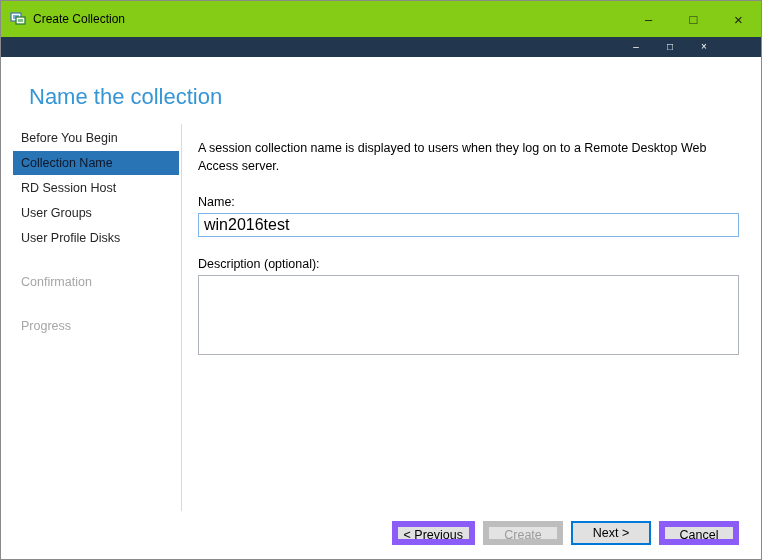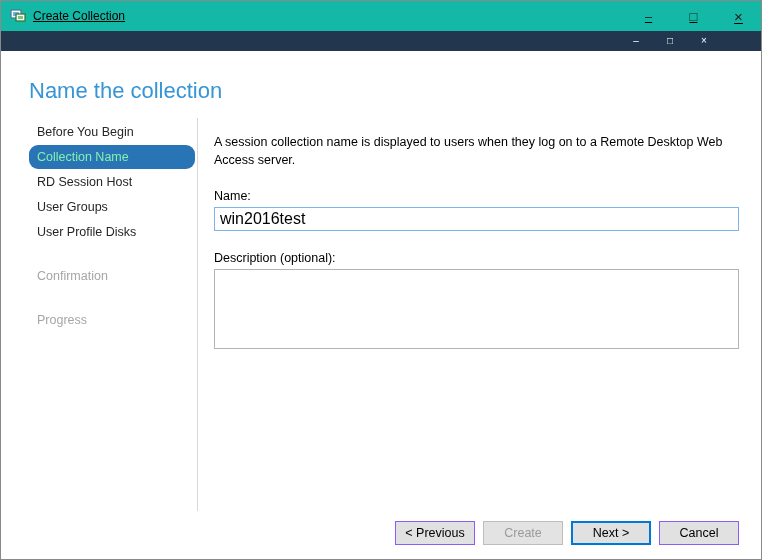--- a/index.html
+++ b/index.html
@@ -5,41 +5,41 @@
   html,body { margin:0; padding:0; background:#f0f0f0; }
   .window {
     width:762px; height:560px; box-sizing:border-box;
     background:#ffffff; border:1px solid #8a8a8a;
     display:flex; flex-direction:column;
     font-family:"Liberation Sans", sans-serif;
     position:relative; overflow:hidden;
   }
 
   
-  .titlebar { height:30px; flex:0 0 auto; display:flex; align-items:center; background:#14b8a6;text-decoration:underline; }
+  .titlebar { height:36px; flex:0 0 auto; display:flex; align-items:center; background:#84cc16; }
   .titlebar .app-icon { width:16px; height:16px; margin-left:9px; flex:0 0 auto; }
   .titlebar .title { margin-left:7px; font-size:12px; color:#000000; }
   .titlebar .controls { margin-left:auto; display:flex; height:100%; }
   .tb-btn { width:45px; height:100%; display:flex; align-items:center; justify-content:center;
             font-size:13px; color:#1b1b1b; cursor:default; }
   .tb-btn.close { font-size:15px; }
 
   
   .banner { height:20px; flex:0 0 auto; background:#22374e; display:flex; align-items:center;
             justify-content:flex-end; padding-right:40px; }
   .bn-btn { width:34px; text-align:center; color:#ffffff; font-size:10px; line-height:20px; cursor:default; }
 
   
   .heading { color:#3595d5; font-size:22px; font-weight:400; padding:15px 0 12px 28px; flex:0 0 auto;margin-top:12px; }
 
   
-  .body-row { flex:1 1 auto; display:flex; padding:0 22px 0 28px; min-height:0; }
+  .body-row { flex:1 1 auto; display:flex; padding:0 22px 0 12px; min-height:0; }
   .sidebar { width:166px; flex:0 0 auto; padding-top:4px; }
   .sidebar-item { font-size:12.5px; padding:5px 8px; margin-bottom:1px; color:#262626; white-space:nowrap; }
-  .sidebar-item.selected { background:#2874b5; color:#86efac;border-radius:9px; }
+  .sidebar-item.selected { background:#2874b5; color:#0f172a; }
   .sidebar-item.disabled { color:#a6a6a6;margin-top:20px; }
   .vsep { width:1px; background:#d9d9d9; margin:2px 0 10px 2px; flex:0 0 auto; }
 
   .content { flex:1 1 auto; padding:6px 0 0 16px; }
   .intro { font-size:12.5px; color:#000000; line-height:1.4; max-width:540px;margin-top:12px; }
   .field-label { font-size:12.5px; color:#000000; margin-top:20px; margin-bottom:4px; }
   .name-input {
     display:block; width:100%; box-sizing:border-box; height:24px;
     border:1px solid #7eb4ea; font-size:16px; padding:2px 5px;
     font-family:"Liberation Sans", sans-serif; outline:none; color:#000;
@@ -47,21 +47,21 @@
   .desc-input {
     display:block; width:100%; box-sizing:border-box; height:80px;
     border:1px solid #afb4ba; font-size:12.5px; padding:3px 5px;
     font-family:"Liberation Sans", sans-serif; outline:none; resize:none; color:#000;
   }
 
   
   .footer { flex:0 0 auto; display:flex; justify-content:flex-end; align-items:center;
             gap:8px; padding:0 22px 14px 0; }
   .btn {
-    min-width:80px; height:24px; background:#e1e1e1; border:1px solid #8b5cf6;
+    min-width:80px; height:24px; background:#e1e1e1; border:6px solid #8b5cf6;
     font-size:12.5px; font-family:"Liberation Sans", sans-serif; color:#000000; cursor:default;
   }
   .btn.default { border:1px solid #0078d7; box-shadow:inset 0 0 0 1px #0078d7; }
   .btn:disabled { color:#9b9b9b; background:#e3e3e3; border-color:#bdbdbd; }
 </style>
 </head>
 <body>
 
 <div class="window">
 

